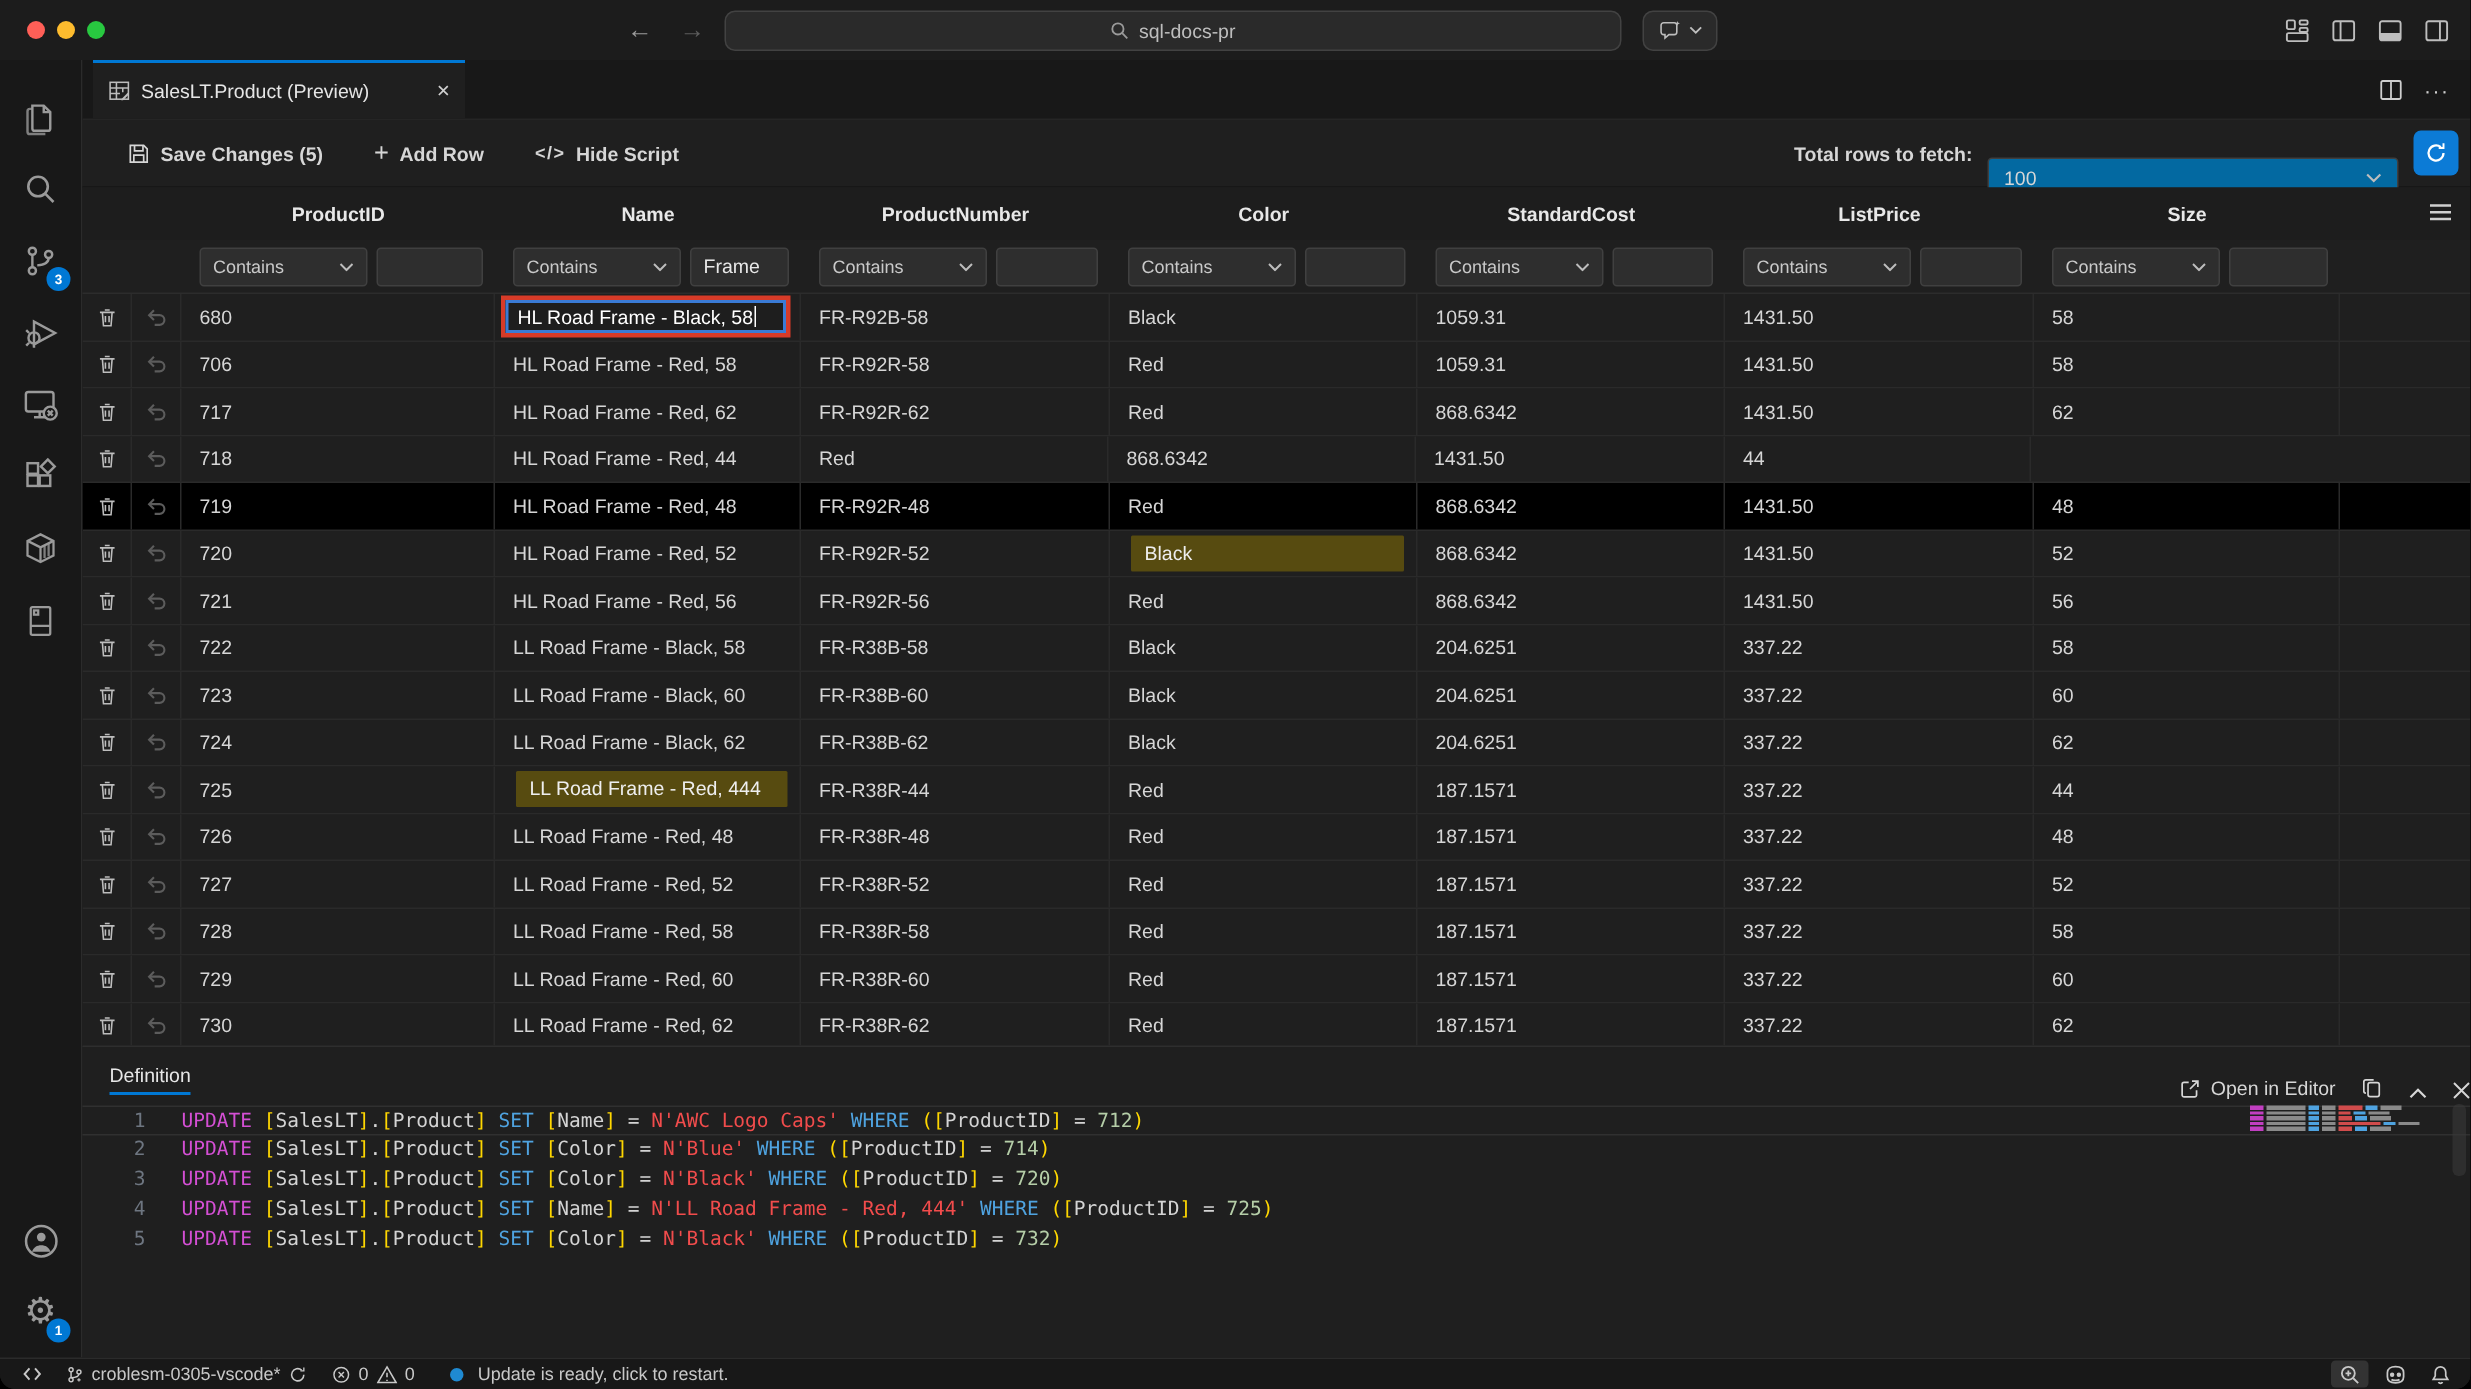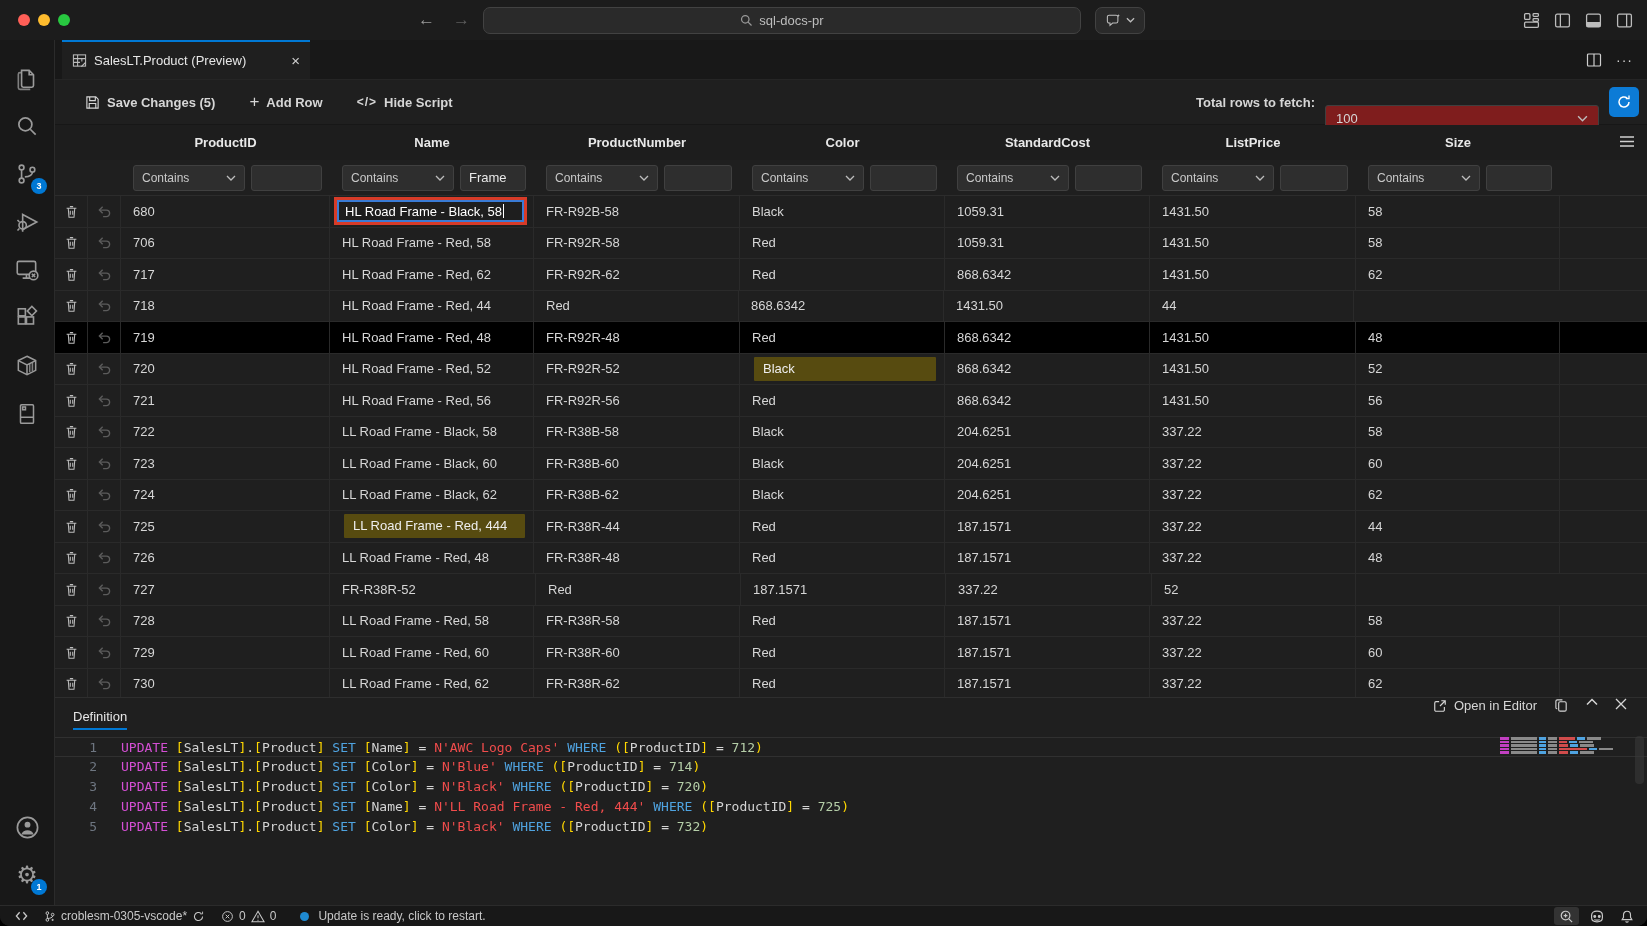--- a/index.html
+++ b/index.html
@@ -35,21 +35,21 @@
   .tabbar-right { position:absolute; right:14px; top:0; height:100%; display:flex; align-items:center; gap:14px; color:#cfcfcf; }
   .more-dots { font-size:14px; letter-spacing:1px; color:#cfcfcf; }
 
   
   .toolbar { height:45px; background:#1f1f1f; display:flex; align-items:center; padding-left:30px; position:relative; border-bottom:1px solid #171717; flex:0 0 auto; }
   .tbtn { display:flex; align-items:center; gap:7px; color:#d6d6d6; font-size:13px; font-weight:bold; margin-right:34px; cursor:pointer; }
   .tbtn .plus { font-size:17px; font-weight:normal; color:#d6d6d6; }
   .tbtn .codeg { font-size:12px; font-weight:bold; color:#d6d6d6; letter-spacing:1px; }
   .rows-fetch { position:absolute; right:8px; display:flex; align-items:center; gap:10px; }
   .rows-fetch .lbl { color:#d6d6d6; font-size:13px; font-weight:bold; }
-  .rows-select { width:274px; height:28px; background:#7f1d1d; border:1px solid #3f3f3f; border-radius:3px; display:flex; align-items:center; padding:0 10px; color:#d6d6d6; font-size:13px;margin-top:33px; }
+  .rows-select { width:274px; height:28px; background:#0369a1; border:1px solid #3f3f3f; border-radius:3px; display:flex; align-items:center; padding:0 10px; color:#d6d6d6; font-size:13px;margin-top:33px; }
   .rows-select svg { margin-left:auto; }
   .run-btn { width:30px; height:30px; background:#0c7bd6; border-radius:5px; display:flex; align-items:center; justify-content:center; cursor:pointer; }
 
   
   .grid { flex:1; display:flex; flex-direction:column; min-height:0; background:#1f1f1f; position:relative; }
   .ghead { height:35px; background:#1d1d1d; display:flex; align-items:center; padding-left:66px; position:relative; flex:0 0 auto; }
   .hcell { font-size:13px; font-weight:bold; color:#e8e8e8; text-align:center; }
   .hamburger { position:absolute; right:12px; top:10px; }
   .gfilter { height:36px; display:flex; align-items:center; flex:0 0 auto; border-bottom:1px solid #2c2c2c; background:#1f1f1f; padding-left:66px; }
   .fcell { display:flex; align-items:center; gap:6px; padding:0 8px 0 12px; }
@@ -65,21 +65,21 @@
   .hc0{width:209px}.hc1{width:204px}.hc2{width:206px}.hc3{width:205px}.hc4{width:205px}.hc5{width:206px}.hc6{width:204px}
   .mod-cell { display:block; margin:0 8px 0 2px; padding:3px 9px; background:#574b10; color:#eee; border-radius:1px; flex:1; line-height:18px; }
   .edit-outer { flex:1; margin:0 6px 0 -8px; border:3px solid #d73b28; padding:0; background:#d73b28; }
   .edit-input { background:#1e1e1e; border:2px solid #3a7bd5; color:#fff; font-size:13px; padding:2px 6px; display:flex; align-items:center; height:22px; }
   .caret { display:inline-block; width:1px; height:14px; background:#fff; margin-left:1px; }
 
   
   .defpanel { height:208px; background:#1f1f1f; border-top:1px solid #2e2e2e; position:relative; flex:0 0 auto; }
   .def-head { height:35px; display:flex; align-items:center; padding-left:18px; position:relative; }
   .def-tab { color:#e7e7e7; font-size:13px; padding-bottom:4px; border-bottom:2px solid #0078d4; margin-top:8px; }
-  .def-actions { position:absolute; right:20px; top:0; height:100%; display:flex; align-items:flex-start; gap:17px; color:#cfcfcf; }
+  .def-actions { position:absolute; right:0; top:0; height:100%; display:flex; align-items:flex-end; gap:17px; color:#cfcfcf; }
   .open-editor { display:flex; align-items:center; gap:7px; font-size:13px; color:#d6d6d6; cursor:pointer; }
   .def-code { font-family:"DejaVu Sans Mono", monospace; font-size:13px; padding-top:4px; position:relative; }
   .code-line { display:flex; height:20px; line-height:20px; white-space:pre; }
   .code-line.current { border-top:1px solid #303030; border-bottom:1px solid #303030; }
   .ln { width:42px; text-align:right; color:#6e7681; flex:0 0 auto; }
   .code-txt { padding-left:24px; }
   .tk-kw{color:#d44fd4}.tk-kb{color:#4fa3e0}.tk-b{color:#ffd700}.tk-t{color:#d4d4d4}.tk-s{color:#f14c4c}.tk-n{color:#b5cea8}
   .minimap { position:absolute; top:4px; right:34px; display:flex; flex-direction:column; gap:1px; }
   .mm-row { display:flex; gap:2px; height:2.5px; }
   .mm-seg { height:2.5px; }
@@ -632,20 +632,21 @@
                   <path d="M6 2.5h4M2 4.5h12M4 4.5l.9 11h6.2l.9-11M6.5 7.5v5M9.5 7.5v5"></path>
                 </svg>
               </div>
               <div class="gcell w-act">
                 <svg width="15" height="13" viewBox="0 0 16 14" fill="none" stroke="#5c5c5c" stroke-width="1.5">
                   <path d="M3 5.5h7a3.5 3.5 0 0 1 0 7H6.5"></path>
                   <path d="M6 2L2.5 5.5L6 9"></path>
                 </svg>
               </div>
               <div class="gcell c0">727</div>
+              <div class="gcell c1">LL Road Frame - Red, 52</div>
               <div class="gcell c2">FR-R38R-52</div>
               <div class="gcell c3">Red</div>
               <div class="gcell c4">187.1571</div>
               <div class="gcell c5">337.22</div>
               <div class="gcell c6">52</div>
             </div>
             <div class="grow">
               <div class="gcell w-act">
                 <svg width="13" height="15" viewBox="0 0 16 17" fill="none" stroke="#bdbdbd" stroke-width="1.3">
                   <path d="M6 2.5h4M2 4.5h12M4 4.5l.9 11h6.2l.9-11M6.5 7.5v5M9.5 7.5v5"></path>

